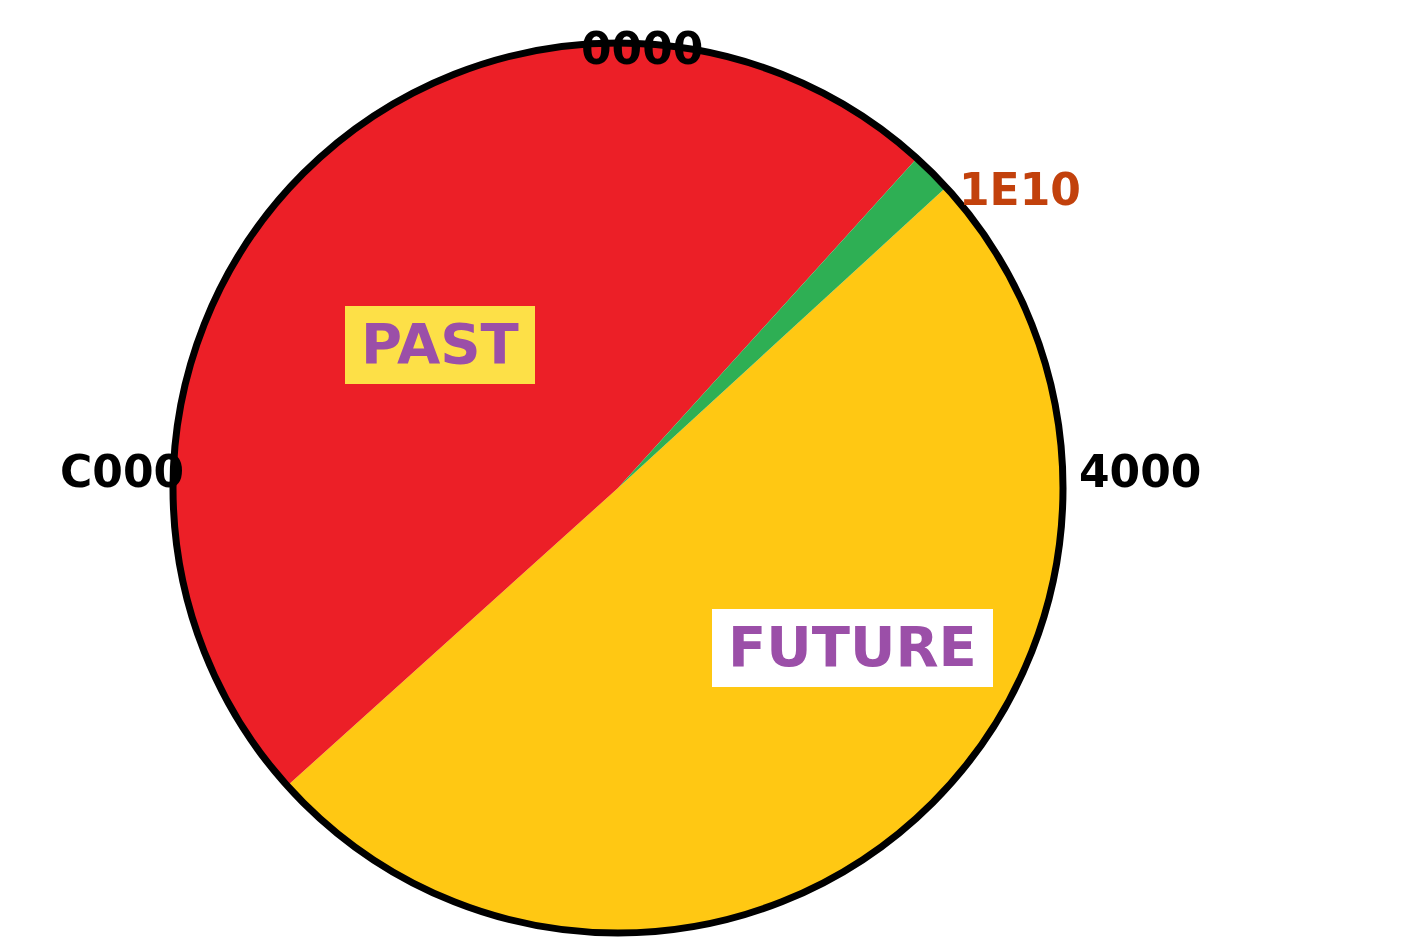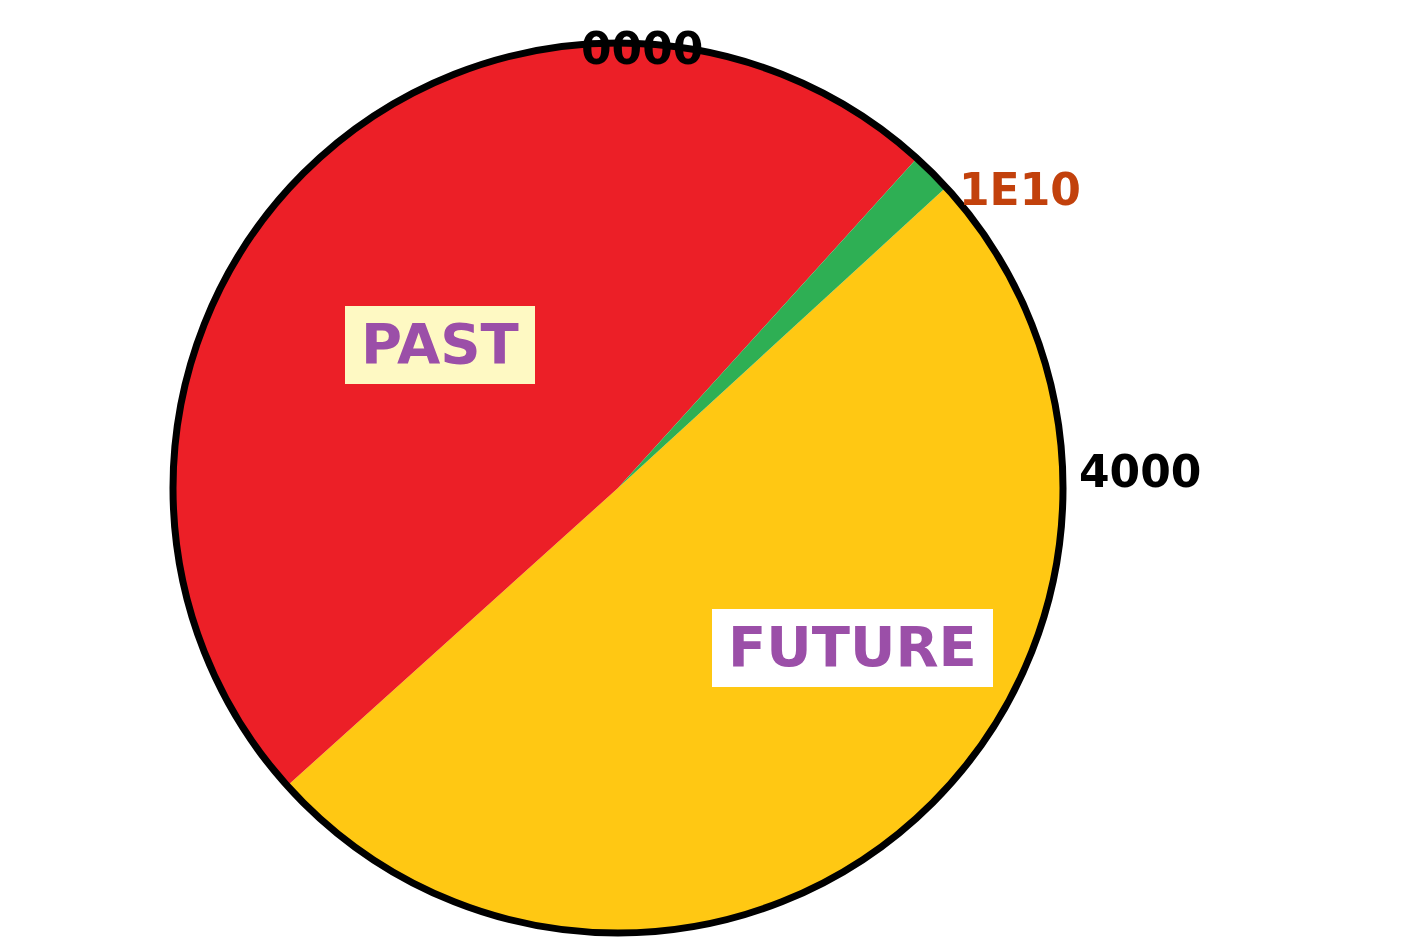--- a/index.html
+++ b/index.html
@@ -83,17 +83,18 @@
     <path id="slice-past" d="M 618 472 L 287.30 769.76 A 445 445 0 0 1 916.92 142.34 Z" fill="#EC1F27" stroke="none"></path>
 
     <path id="slice-next" d="M 618 472 L 916.92 142.34 A 445 445 0 0 1 946.09 171.36 Z" fill="#2EAF54" stroke="none"></path>
 
     <circle id="wheel-outline" cx="618" cy="472" r="445" fill="none" stroke="#000000" stroke-width="7"></circle>
   </svg>
 
   <div class="axis-label" id="tick-0000" style="color: rgb(0, 0, 0);">0000</div>
   <div class="axis-label" id="tick-1E10" style="color: #c2410c;">1E10</div>
   <div class="axis-label" id="tick-4000" style="color: rgb(0, 0, 0);">4000</div>
+  <div class="axis-label" id="tick-C000" style="color: rgb(0, 0, 0);">C000</div>
 
-  <div class="sector-label" id="label-past" style="color: rgb(155, 79, 168); background: #fef9c3;">PAST</div>
+  <div class="sector-label" id="label-past" style="color: rgb(155, 79, 168); background: #fde047;">PAST</div>
   <div class="sector-label" id="label-future" style="color: rgb(155, 79, 168); background: rgb(255, 255, 255);">FUTURE</div>
 
 </div>
 
 </body></html>

